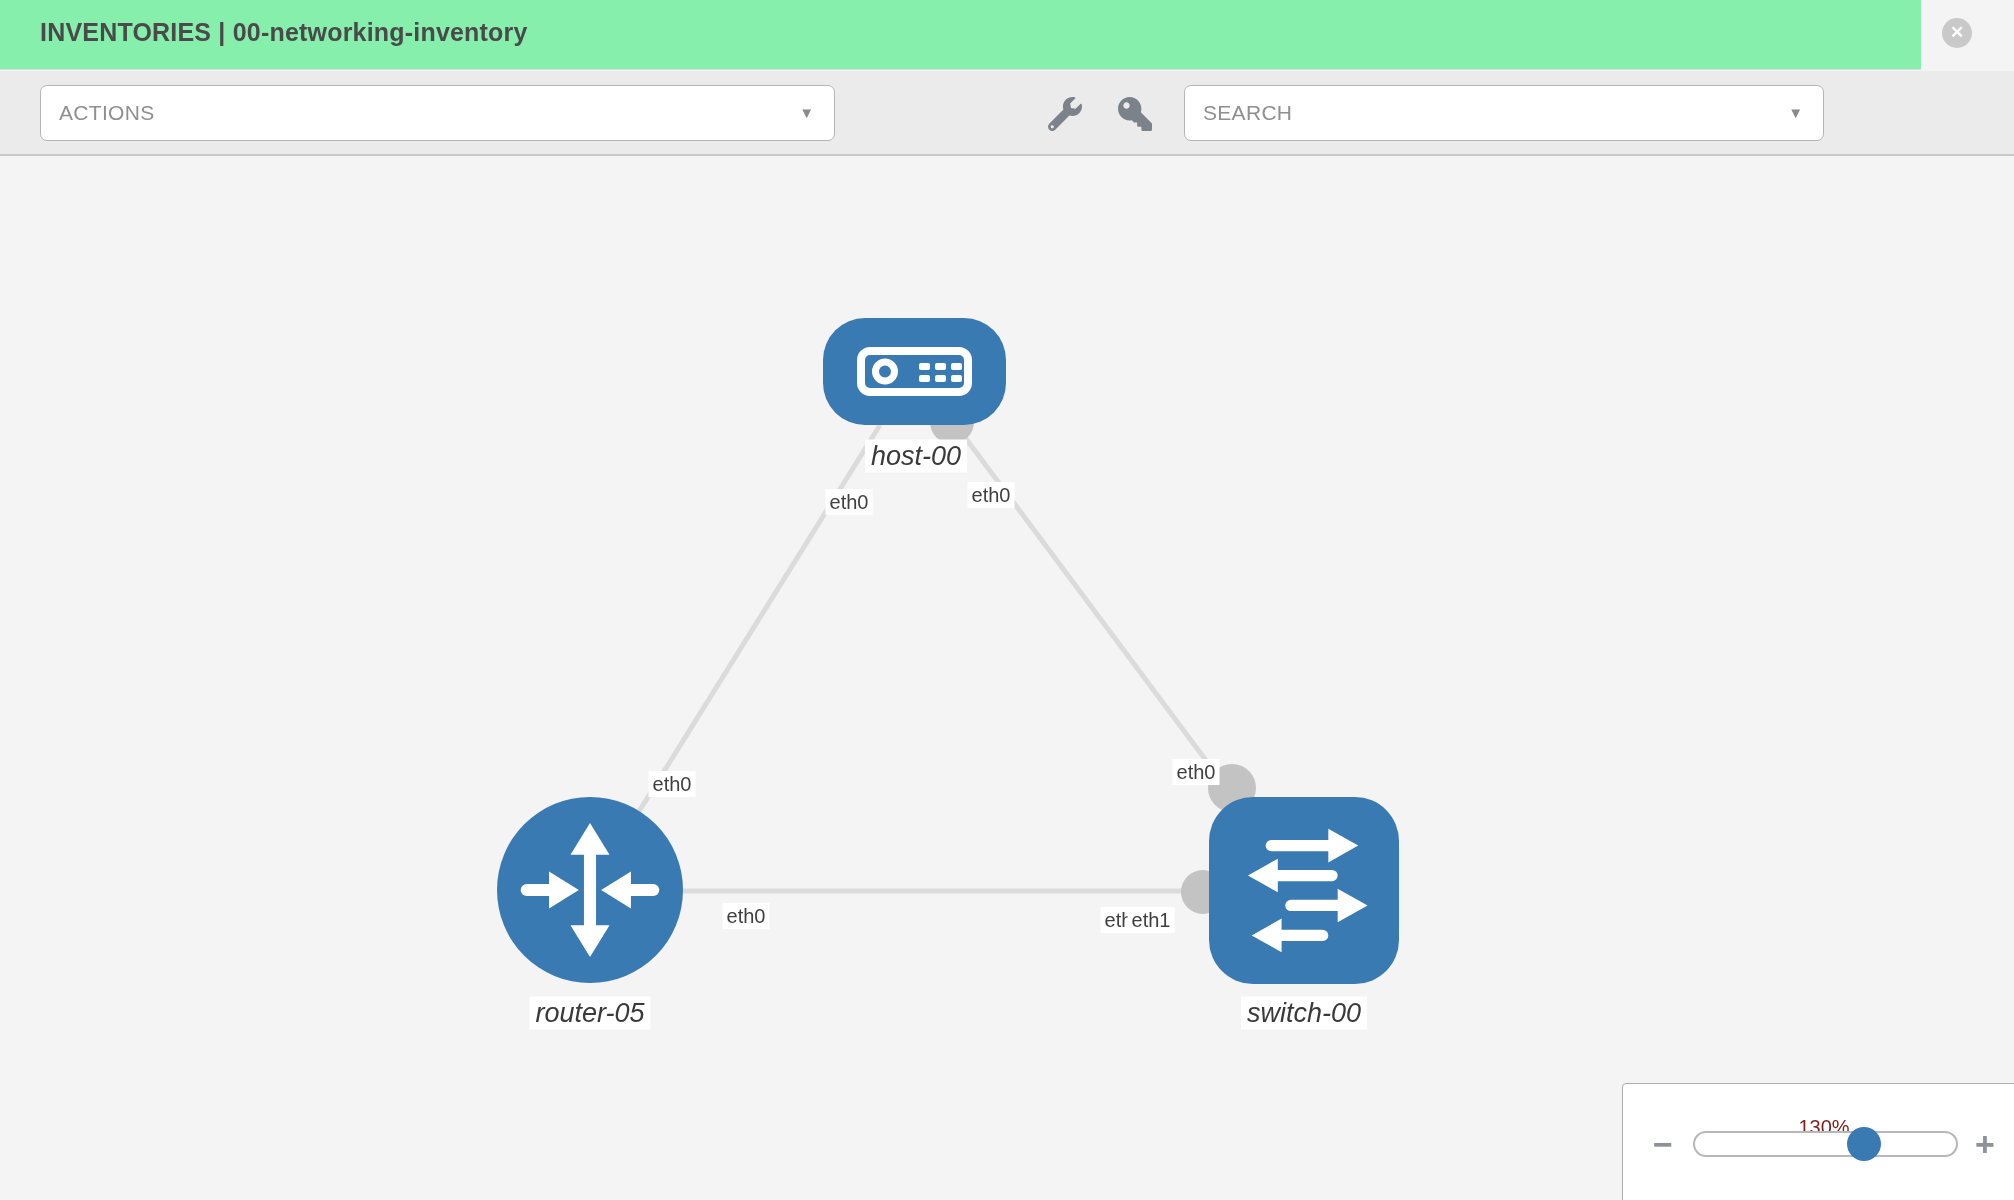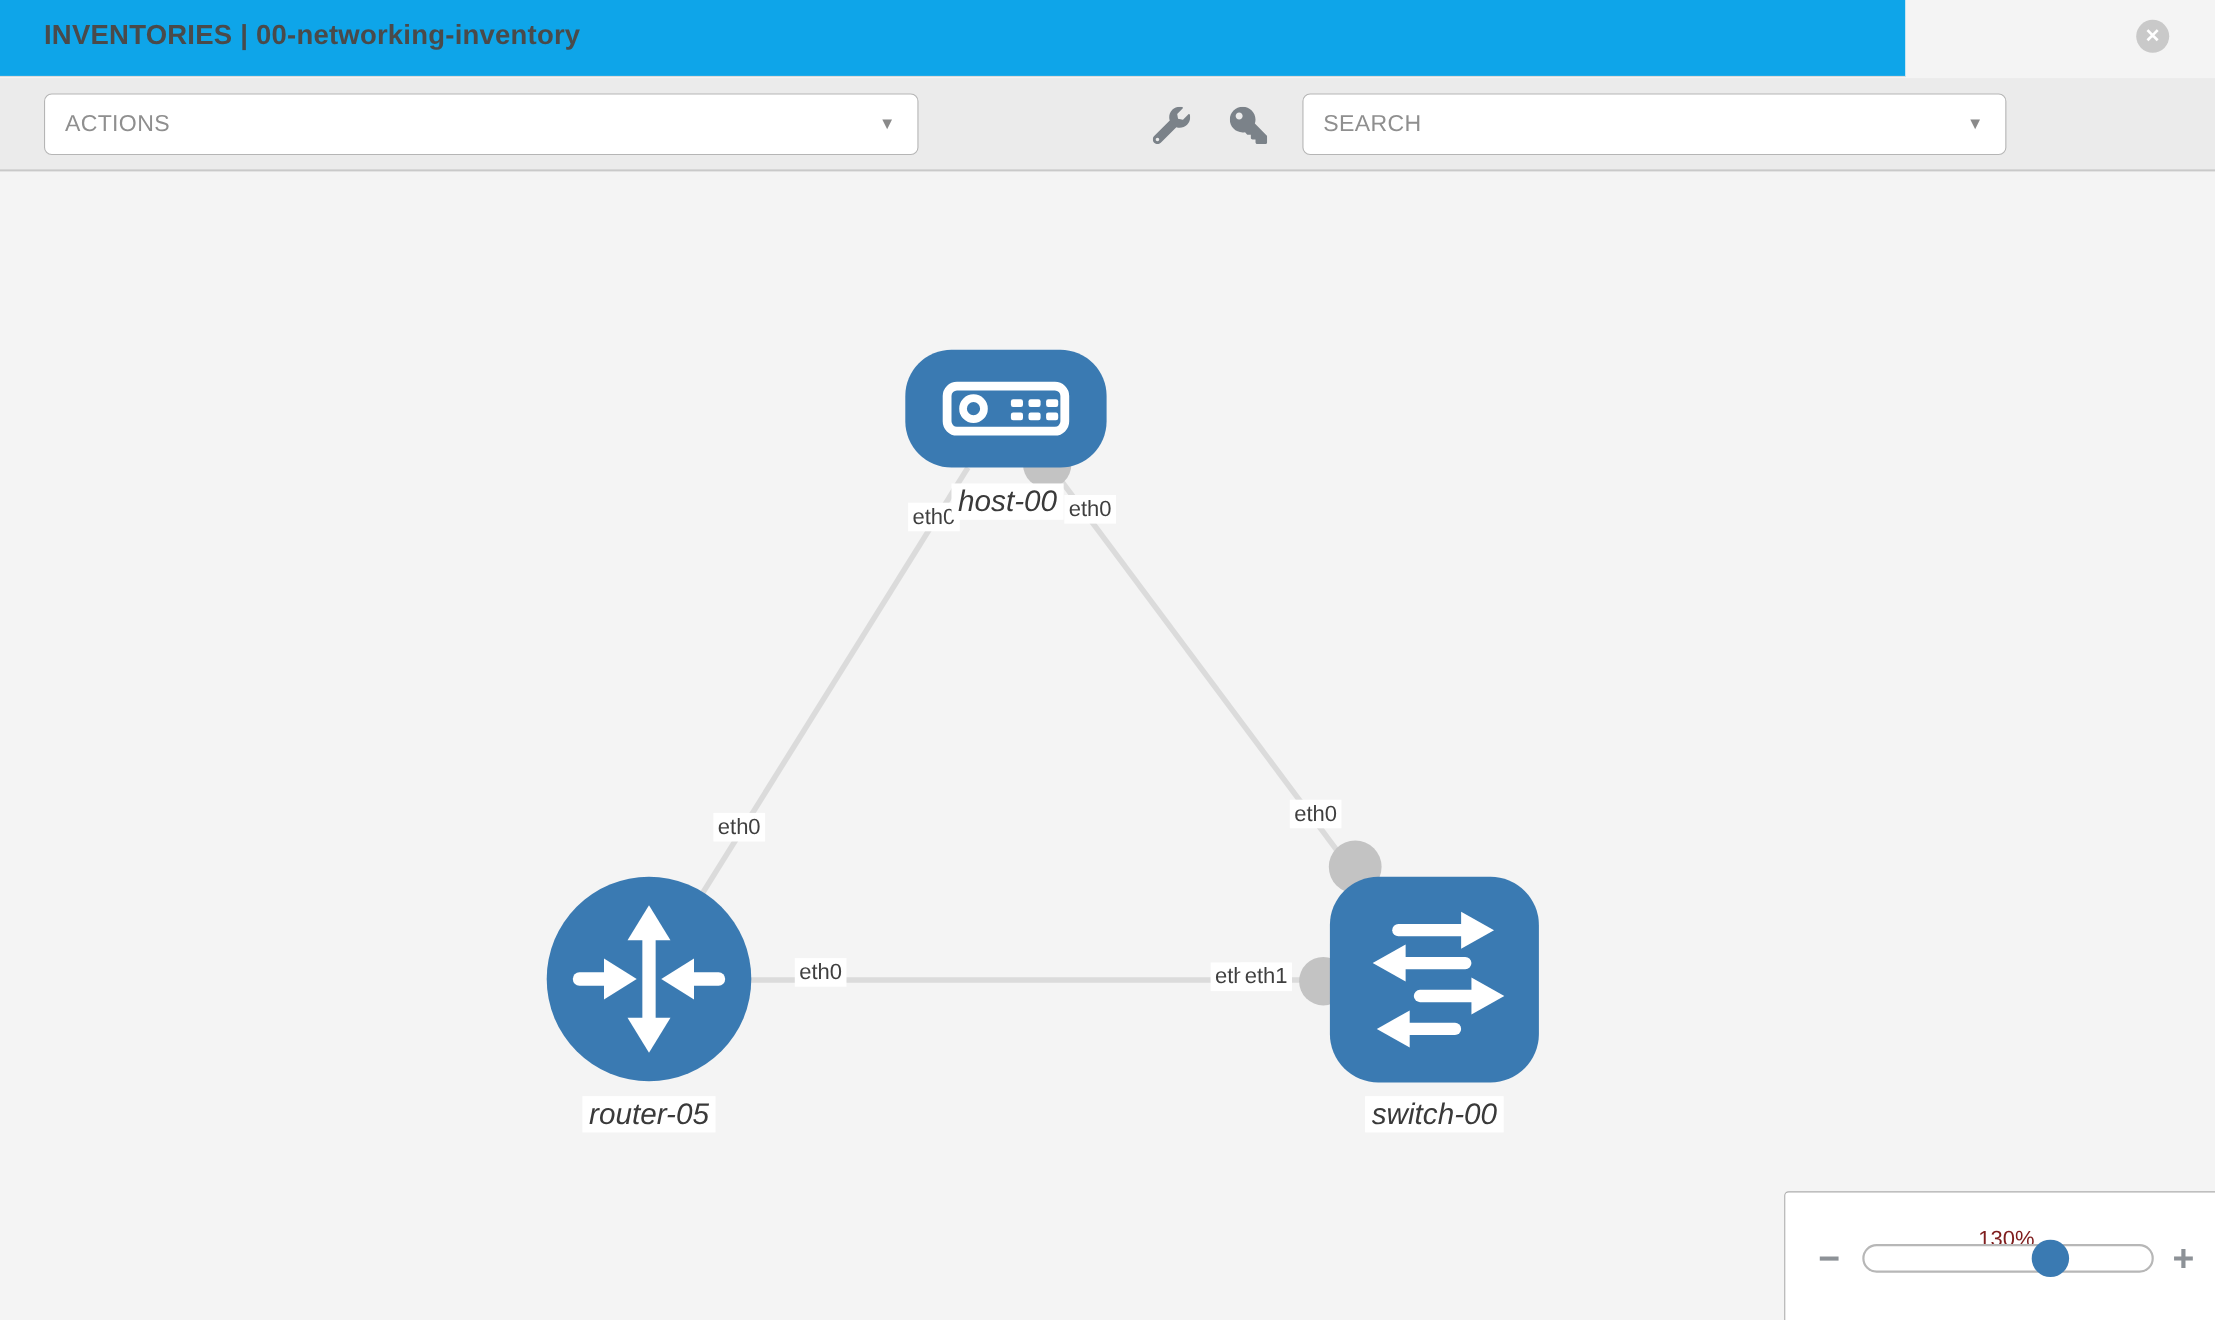--- a/index.html
+++ b/index.html
@@ -1,19 +1,19 @@
 <!DOCTYPE html>
 <html><head>
 <meta charset="utf-8">
 <style>
   * { margin:0; padding:0; box-sizing:border-box; }
   html,body { width:2014px; height:1200px; font-family:"Liberation Sans", sans-serif; background:#f4f4f4; overflow:hidden; }
 
   
-  .header { position:absolute; left:0; top:0; width:1732px; height:70px; background:#0ea5e9; border-bottom:1px solid #dcdcdc; }
+  .header { position:absolute; left:0; top:0; width:1921px; height:70px; background:#86efac; border-bottom:1px solid #dcdcdc; }
   .page-title { position:absolute; left:40px; top:18px; font-size:25px; font-weight:bold; color:#4a4a4a; letter-spacing:0.2px; }
   .close-btn { position:absolute; left:1942px; top:18px; width:30px; height:30px; border-radius:50%; background:#c9c9c9; color:#ffffff; font-size:17px; font-weight:bold; text-align:center; line-height:30px; cursor:pointer; }
 
   
   .toolbar { position:absolute; left:0; top:71px; width:2014px; height:85px; background:#ebebeb; border-bottom:2px solid #c9c9c9; }
   .combo { position:absolute; top:14px; height:56px; background:#ffffff; border:1px solid #b5b5b5; border-radius:7px; }
   .combo-actions { left:40px; width:795px; }
   .combo-search { left:1184px; width:640px; }
   .combo-label { position:absolute; left:18px; top:0; line-height:54px; font-size:21px; color:#8f8f8f; letter-spacing:0.3px; }
   .combo-caret { position:absolute; right:20px; top:0; line-height:54px; font-size:15px; color:#8a8a8a; }
@@ -27,21 +27,21 @@
   .canvas { position:absolute; left:0; top:156px; width:2014px; height:1044px; background:#f4f4f4; }
   .links-layer { position:absolute; left:0; top:0; z-index:1; }
 
   .node { position:absolute; z-index:2; background:#3a7ab2; cursor:pointer; }
   .node svg { position:absolute; left:0; top:0; width:100%; height:100%; }
   .node-host   { left:823px; top:162px; width:183px; height:107px; border-radius:42px; }
   .node-router { left:497px; top:641px; width:186px; height:186px; border-radius:50%; }
   .node-switch { left:1209px; top:641px; width:190px; height:187px; border-radius:44px; }
 
   .chip, .node-label { position:absolute; transform:translate(-50%,-50%); background:#ffffff; white-space:nowrap; z-index:3; }
-  .chip { font-size:20px; color:#3f3f3f; line-height:26px; padding:0 4px; }
+  .chip { font-size:20px; color:#3f3f3f; line-height:26px; padding:0 4px;margin-top:32px; }
   .node-label { font-size:27px; color:#3a3a3a; line-height:33px; padding:0 6px; z-index:4;font-style:italic; }
 
   .lbl-host   { left:916px;  top:300px; }
   .lbl-router { left:590px;  top:857px; }
   .lbl-switch { left:1304px; top:857px; }
   .chip-rh-host   { left:849px;  top:314px; }
   .chip-hs-host   { left:991px;  top:307px; }
   .chip-rh-mid    { left:672px;  top:596px; }
   .chip-hs-switch { left:1196px; top:584px; }
   .chip-rs-router { left:746px;  top:728px; }

